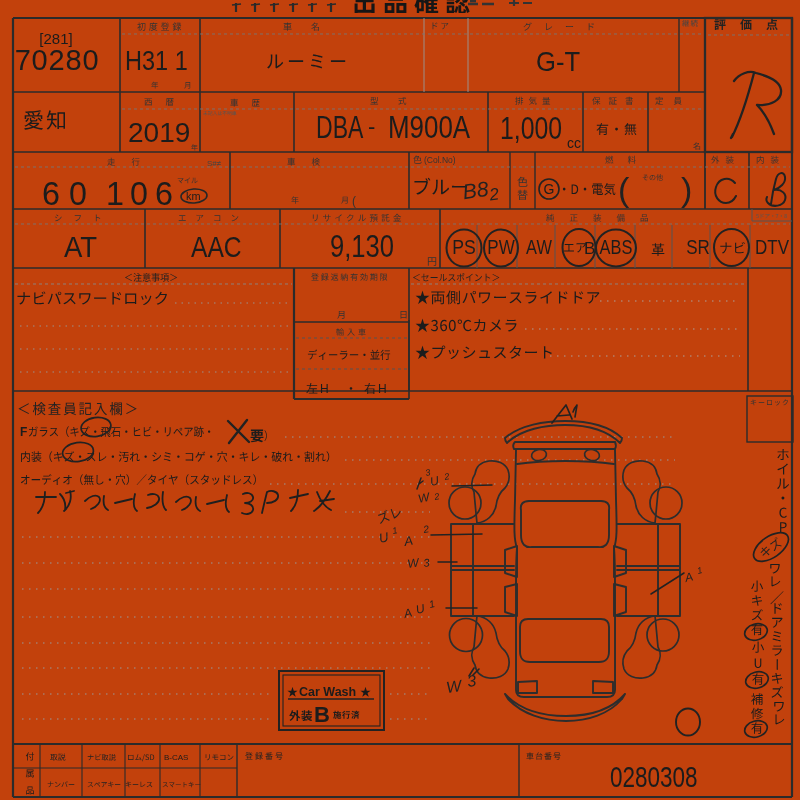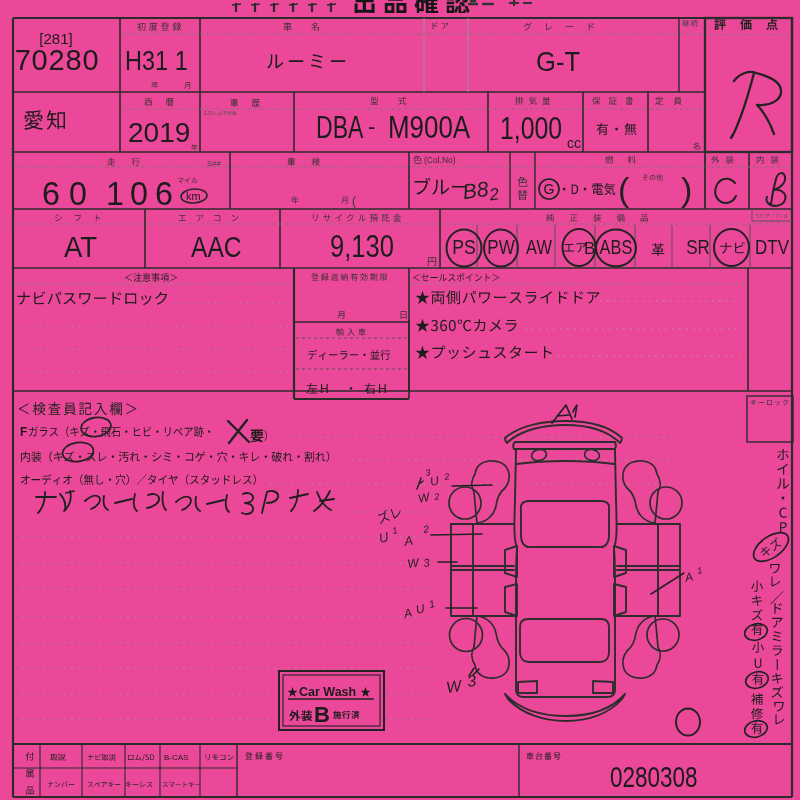--- a/index.html
+++ b/index.html
@@ -1,12 +1,12 @@
 <!DOCTYPE html>
-<html><head><meta charset="utf-8"><style>html,body{margin:0;padding:0;background:#fff}#p{position:relative;width:800px;height:800px;background:#ec4899;overflow:hidden;font-family:"Liberation Sans",sans-serif}</style></head><body>
+<html><head><meta charset="utf-8"><style>html,body{margin:0;padding:0;background:#fff}#p{position:relative;width:800px;height:800px;background:#c2410c;overflow:hidden;font-family:"Liberation Sans",sans-serif}</style></head><body>
 <div id="p">
     <svg width="800" height="800" viewBox="0 0 800 800" style="position:absolute;left:0;top:0">
       <defs>
         <clipPath id="clipTitle">
           <rect x="0" y="0" width="800" height="13"></rect>
         </clipPath>
         <path id="a0" d="M52 -93H111V-85H52ZM108 -93H117Q117 -93 117 -92Q117 -91 117 -90Q117 -89 117 -88Q117 -64 116 -48Q116 -31 115 -21Q114 -11 113 -5Q112 1 110 3Q108 6 106 7Q103 8 100 9Q97 9 92 9Q88 9 82 9Q82 6 81 4Q81 1 79 -1Q85 -1 90 -1Q94 0 96 0Q99 0 101 -3Q103 -4 104 -10Q105 -15 106 -25Q106 -36 107 -52Q108 -68 108 -91ZM73 -90H83Q82 -79 82 -67Q81 -56 79 -45Q78 -34 74 -24Q71 -13 65 -5Q59 4 50 10Q49 8 46 6Q44 4 42 3Q51 -3 57 -11Q62 -19 66 -28Q69 -38 70 -48Q72 -58 72 -69Q73 -79 73 -90ZM25 -45 34 -56V10H25ZM7 -82H46V-73H7ZM25 -105H34V-77H25ZM34 -51Q35 -50 38 -47Q41 -44 44 -41Q47 -38 50 -35Q53 -32 54 -31L48 -24Q47 -26 44 -29Q42 -32 39 -36Q36 -39 33 -42Q31 -45 29 -47ZM43 -82H45L46 -82L52 -79Q47 -67 40 -56Q33 -46 25 -36Q17 -27 8 -21Q8 -22 7 -24Q6 -26 5 -27Q4 -29 3 -29Q11 -35 19 -43Q27 -51 33 -61Q39 -70 43 -80ZM50 -59 56 -54Q53 -50 49 -46Q46 -42 43 -39L39 -43Q41 -46 44 -51Q48 -55 50 -59Z"></path>
         <path id="a1" d="M28 -70H117V-62H28ZM30 -33H101V-26H30ZM48 -81H57V-49H88V-81H97V-41H48ZM99 -33H101L103 -34L108 -31Q103 -21 95 -14Q87 -7 76 -2Q66 3 54 6Q42 8 29 10Q29 8 27 6Q26 4 25 2Q37 1 48 -2Q60 -4 70 -8Q80 -12 87 -18Q95 -24 99 -32ZM52 -27Q58 -19 68 -13Q79 -7 92 -3Q105 1 120 2Q119 3 118 5Q117 6 116 8Q115 9 115 10Q99 8 86 4Q72 0 62 -7Q51 -14 44 -24ZM61 -105H71V-88H61ZM20 -93H118V-84H20ZM15 -93H24V-57Q24 -49 24 -41Q23 -32 22 -23Q21 -14 18 -5Q16 3 12 10Q11 9 9 8Q8 7 7 6Q5 5 4 5Q8 -2 10 -10Q12 -17 13 -26Q14 -34 15 -42Q15 -50 15 -57Z"></path>
         <path id="a2" d="M39 -70H86V-62H39ZM8 -1H117V7H8ZM16 -100H53V-92H16ZM50 -100H51L53 -101L59 -98Q56 -89 50 -81Q45 -73 38 -66Q31 -60 24 -55Q16 -50 9 -46Q8 -48 6 -50Q5 -52 3 -53Q10 -56 17 -61Q24 -65 30 -71Q37 -77 42 -84Q47 -91 50 -98ZM71 -105Q76 -94 83 -84Q91 -75 101 -67Q110 -60 121 -56Q120 -55 119 -53Q118 -52 117 -51Q116 -49 115 -48Q104 -53 94 -61Q84 -69 76 -80Q68 -90 63 -102ZM12 -83 17 -88Q21 -86 24 -83Q28 -81 31 -79Q34 -76 35 -74L30 -68Q27 -71 22 -75Q17 -80 12 -83ZM96 -104 103 -99Q98 -94 92 -90Q86 -85 81 -82L76 -86Q79 -89 83 -92Q86 -95 90 -98Q93 -101 96 -104ZM110 -89 117 -84Q112 -80 106 -75Q100 -70 94 -67L89 -71Q92 -74 96 -77Q100 -80 104 -83Q107 -86 110 -89ZM37 -44V-28H88V-44ZM28 -52H97V-20H28ZM35 -18 44 -20Q46 -16 49 -11Q51 -6 52 -3L43 0Q42 -4 40 -9Q38 -14 35 -18ZM82 -21 91 -18Q88 -13 85 -8Q83 -3 80 0L72 -2Q74 -5 76 -8Q78 -11 79 -14Q81 -18 82 -21Z"></path>
         <path id="a3" d="M112 -50 119 -45Q115 -41 111 -36Q107 -32 103 -28L97 -32Q99 -35 102 -38Q105 -41 107 -44Q110 -47 112 -50ZM56 -44 62 -48Q66 -44 70 -40Q74 -35 76 -31L69 -27Q67 -30 64 -35Q60 -40 56 -44ZM60 -100H110V-58H101V-92H60ZM62 -81H106V-74H62ZM53 -63H120V-55H53ZM81 -59H90V0Q90 4 89 6Q89 7 86 9Q84 10 80 10Q77 10 72 10Q71 8 71 6Q70 4 69 2Q73 2 76 2Q78 2 80 2Q81 2 81 1Q81 1 81 0ZM51 -6Q55 -9 62 -14Q69 -18 76 -23L79 -16Q73 -11 67 -7Q61 -2 55 1ZM90 -53Q91 -47 94 -40Q96 -33 100 -27Q104 -20 110 -15Q115 -9 122 -5Q121 -4 120 -3Q119 -2 118 0Q117 1 116 2Q109 -2 104 -8Q98 -14 95 -21Q91 -28 88 -34Q86 -41 84 -47ZM14 -74H49V-66H14ZM7 -53H53V-44H7ZM10 -36 16 -38Q18 -32 19 -26Q21 -19 21 -14L14 -12Q14 -17 13 -24Q12 -31 10 -36ZM6 -3Q12 -4 19 -5Q27 -6 35 -8Q44 -10 52 -12L53 -4Q41 -1 29 2Q17 4 8 6ZM44 -39 52 -37Q50 -31 49 -25Q47 -19 45 -15L39 -16Q40 -19 41 -23Q42 -27 43 -32Q44 -36 44 -39ZM26 -71H35V-3L26 -2ZM26 -105H31V-103H34V-101Q30 -93 24 -84Q18 -75 8 -67Q8 -68 7 -69Q6 -70 4 -71Q3 -72 2 -73Q8 -77 13 -83Q17 -89 21 -94Q24 -100 26 -105ZM28 -105H35Q38 -102 42 -98Q46 -94 50 -90Q53 -86 56 -82L49 -75Q47 -79 44 -83Q41 -87 37 -91Q33 -95 29 -98H28Z"></path>

